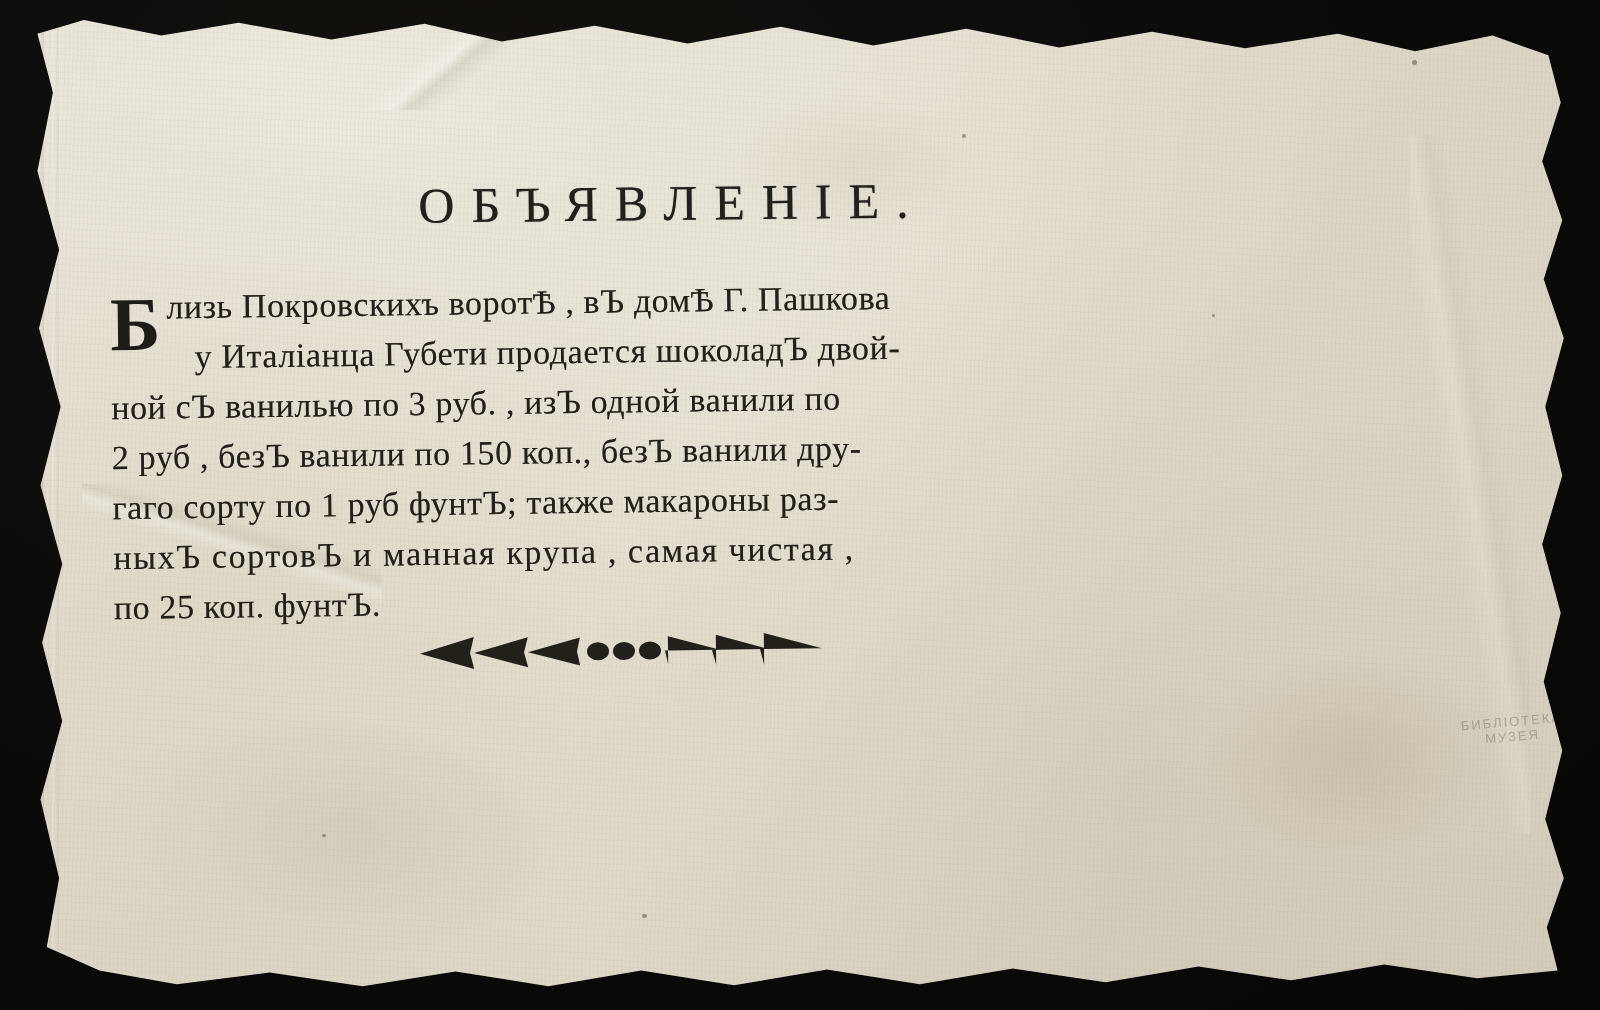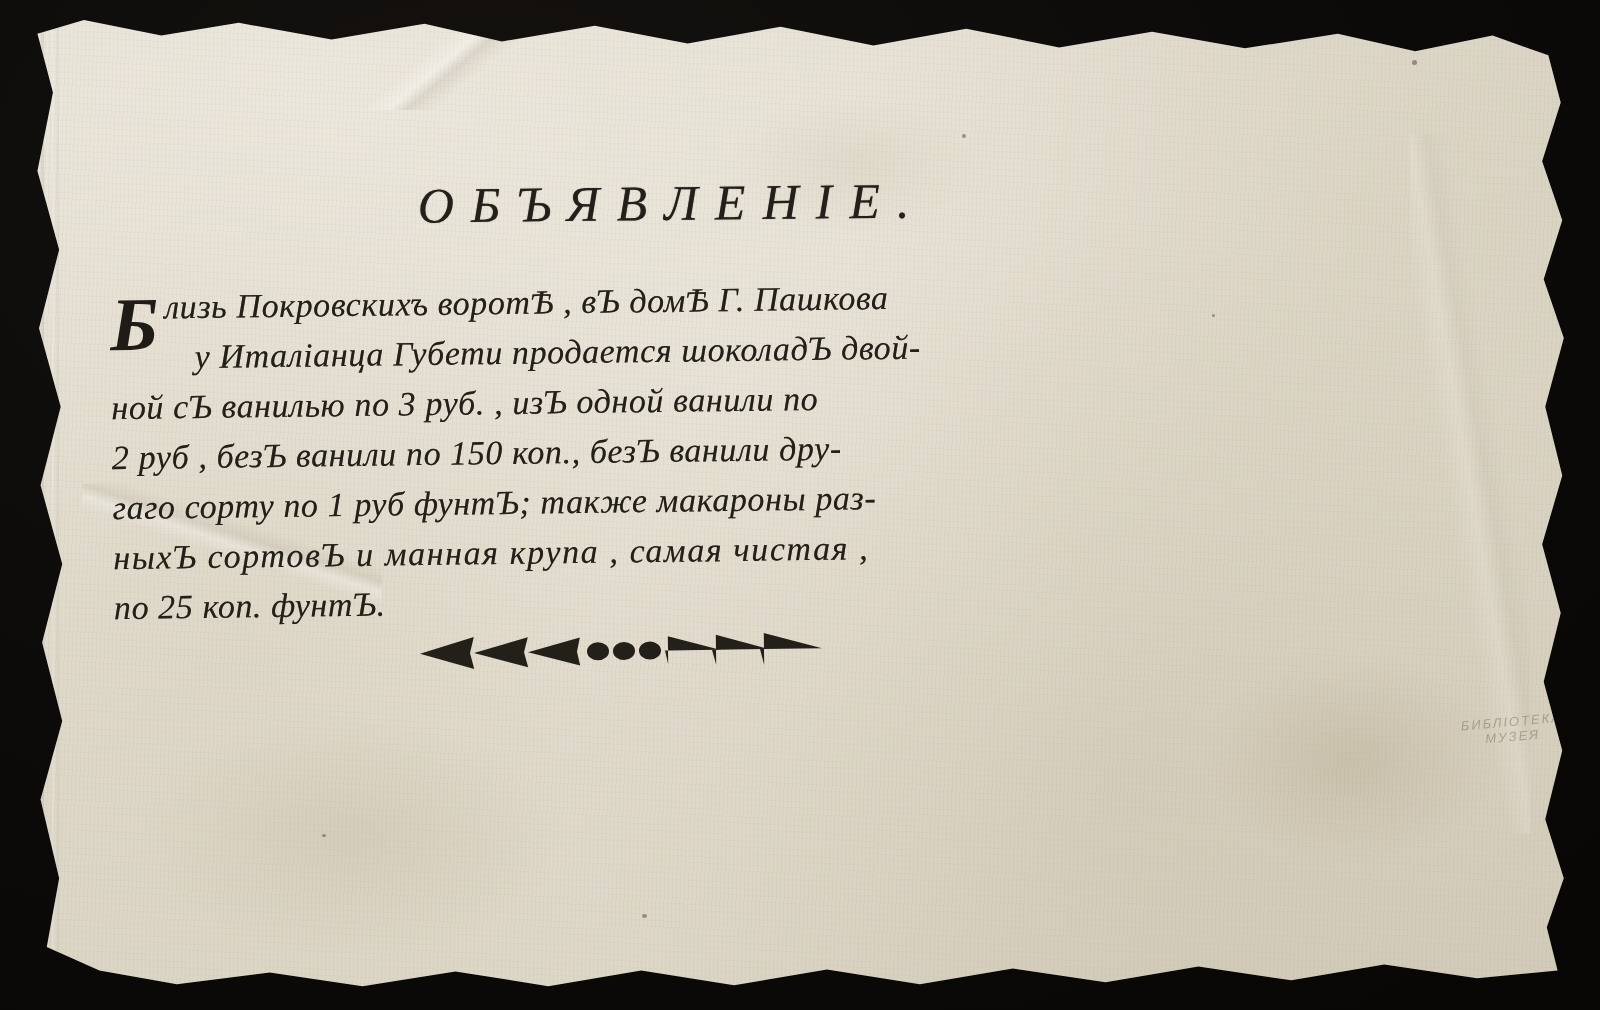--- a/index.html
+++ b/index.html
@@ -16,21 +16,20 @@
   }
 
   
   .scan {
     position: relative;
     width: 1600px;
     height: 1010px;
     background:
       radial-gradient(ellipse at 30% 20%, #15120f 0%, #0b0a09 60%, #070605 100%);
     overflow: hidden;
-    font-style: italic;
   }
 
   
   .sheet {
     position: absolute;
     left: 22px;
     top: 14px;
     width: 1548px;
     height: 982px;
     background:

